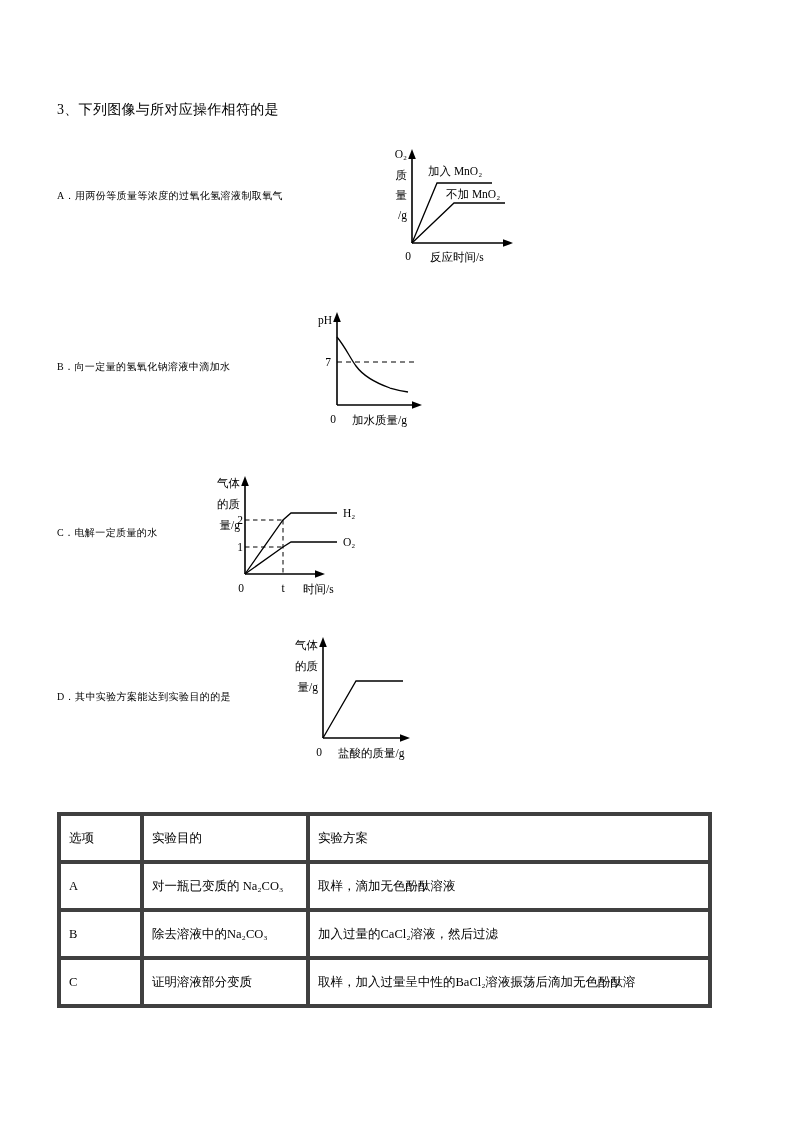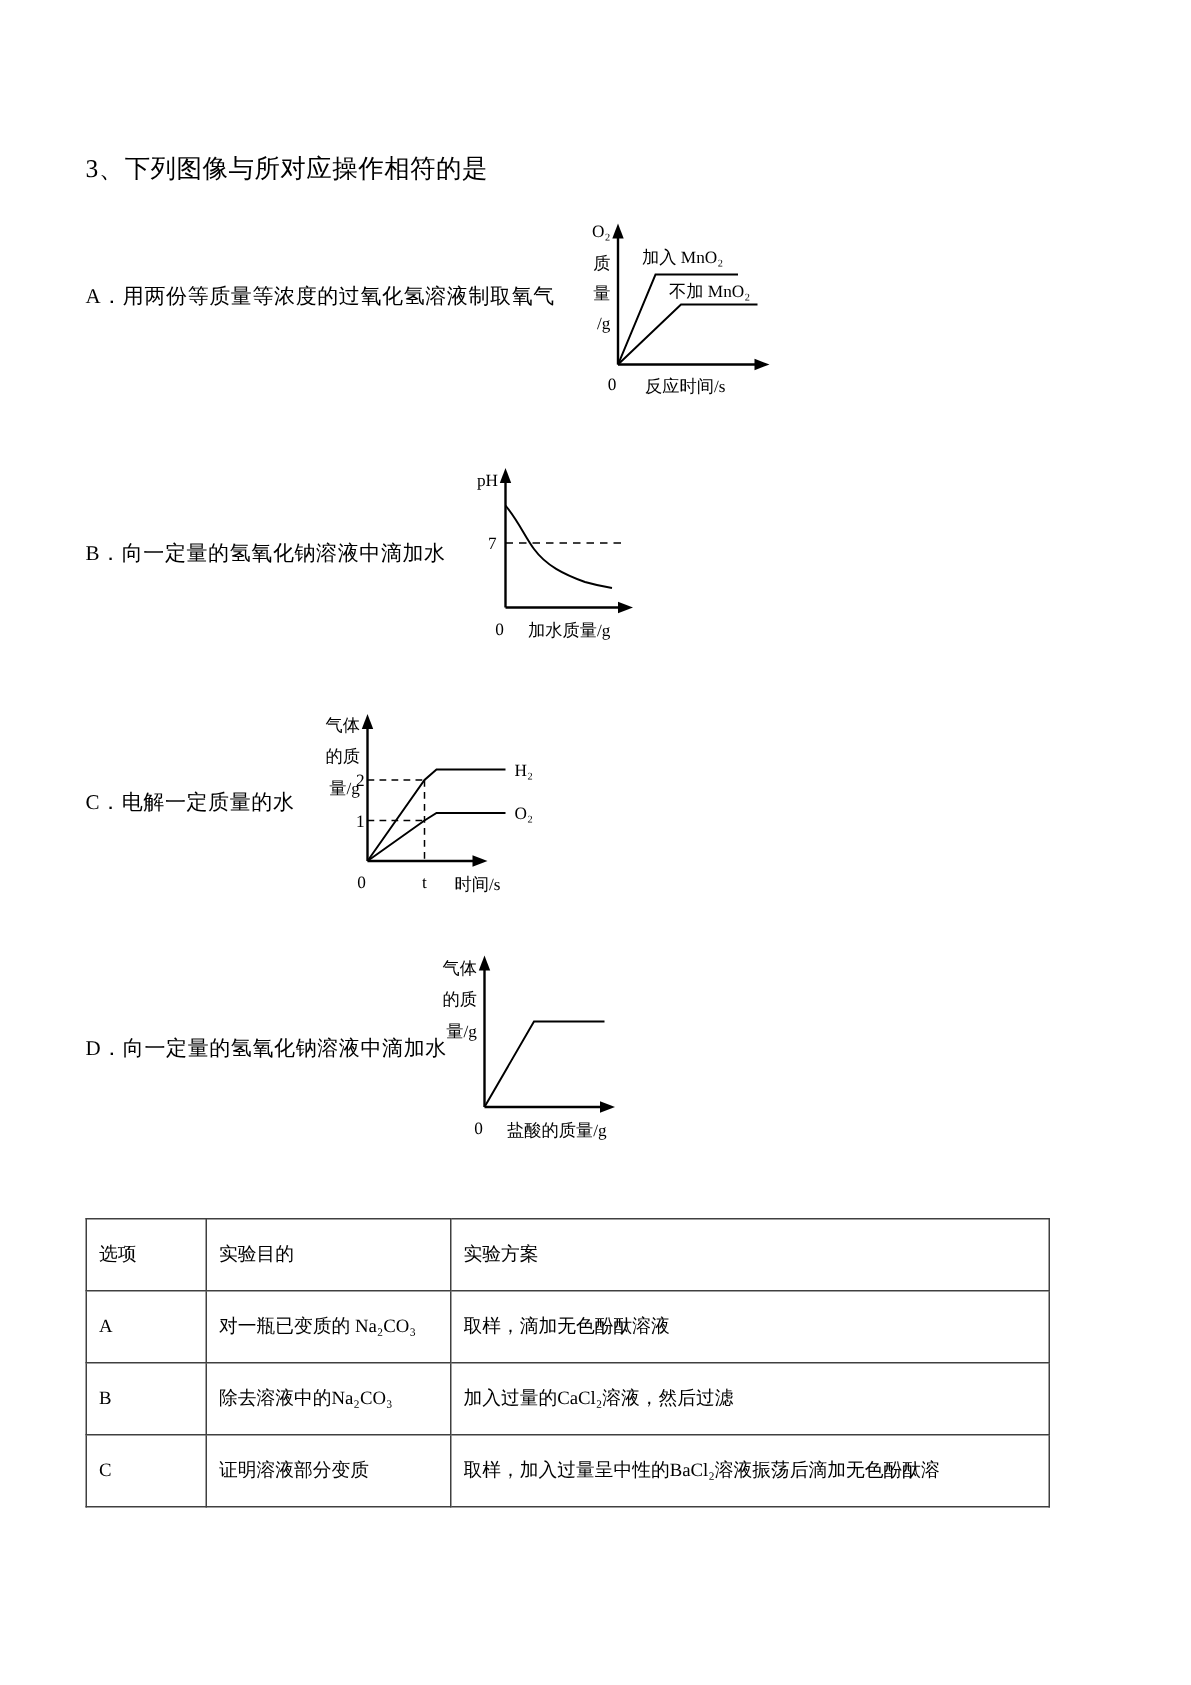--- a/index.html
+++ b/index.html
@@ -16,57 +16,57 @@
     overflow: hidden;
   }
   .page {
     position: absolute;
     left: 0; top: 0;
     width: 794px;
     height: 1123px;
   }
   .q-stem {
     position: absolute;
-    font-size: 17px;
+    font-size: 14px;
     letter-spacing: 0.3px;
     white-space: nowrap;
     font-family: "Liberation Serif", "DejaVu Serif", serif;
   }
   #q3-stem { left: 57px; top: 101px; }
   #q4-stem { left: 57px; top: 786px; }
 
   .opt-row {
     position: absolute;
     left: 0;
     width: 794px;
   }
   .opt-label {
     position: absolute;
-    font-size: 14px;
+    font-size: 10px;
     white-space: nowrap;
     letter-spacing: 0.4px;
   }
   .fig {
     position: absolute;
     text-decoration: underline;
   }
   .fig svg { display: block; }
 
   
   #scheme-table {
     position: absolute;
     left: 57px;
     top: 812px;
     width: 591px;
     border-collapse: collapse;
     table-layout: fixed;
     font-size: 12.5px;
   }
   #scheme-table td {
-    border: 1px solid #404040;
+    border: 4px solid #404040;
     padding: 6px 8px;
     vertical-align: middle;
     overflow: hidden;
     white-space: nowrap;
     font-family: "Liberation Serif", "DejaVu Serif", serif;
   }
   #scheme-table tr { height: 48px; }
   .col-opt { width: 63px; }
   .col-goal { width: 146px; }
   .col-plan { width: 382px; }
@@ -164,21 +164,21 @@
         <text x="90" y="124" text-anchor="middle" font-size="11.5" font-family="Liberation Serif, serif">t</text>
         <text x="110" y="125" font-size="11.5" font-family="Liberation Serif, serif">时间/s</text>
 
         <text x="150" y="49" font-size="11.5" font-family="Liberation Serif, serif">H₂</text>
         <text x="150" y="78" font-size="11.5" font-family="Liberation Serif, serif">O₂</text>
       </svg>
     </div>
   </div>
 
   <div class="opt-row">
-    <div class="opt-label" style="left:57px; top:690px;">D．向一定量的氢氧化钠溶液中滴加水</div>
+    <div class="opt-label" style="left:57px; top:690px;">D．其中实验方案能达到实验目的的是</div>
 
     <div class="fig" style="left:268px; top:628px;">
       <svg width="185" height="134" viewBox="0 0 185 134">
         <line x1="55" y1="18" x2="55" y2="110" stroke="#000" stroke-width="1.6"></line>
         <polygon points="55,9 51.2,19 58.8,19" fill="#000"></polygon>
         <line x1="55" y1="110" x2="134" y2="110" stroke="#000" stroke-width="1.6"></line>
         <polygon points="142,110 132,106.2 132,113.8" fill="#000"></polygon>
 
         <polyline points="55,110 88,53 135,53" fill="none" stroke="#000" stroke-width="1.3"></polyline>
 

